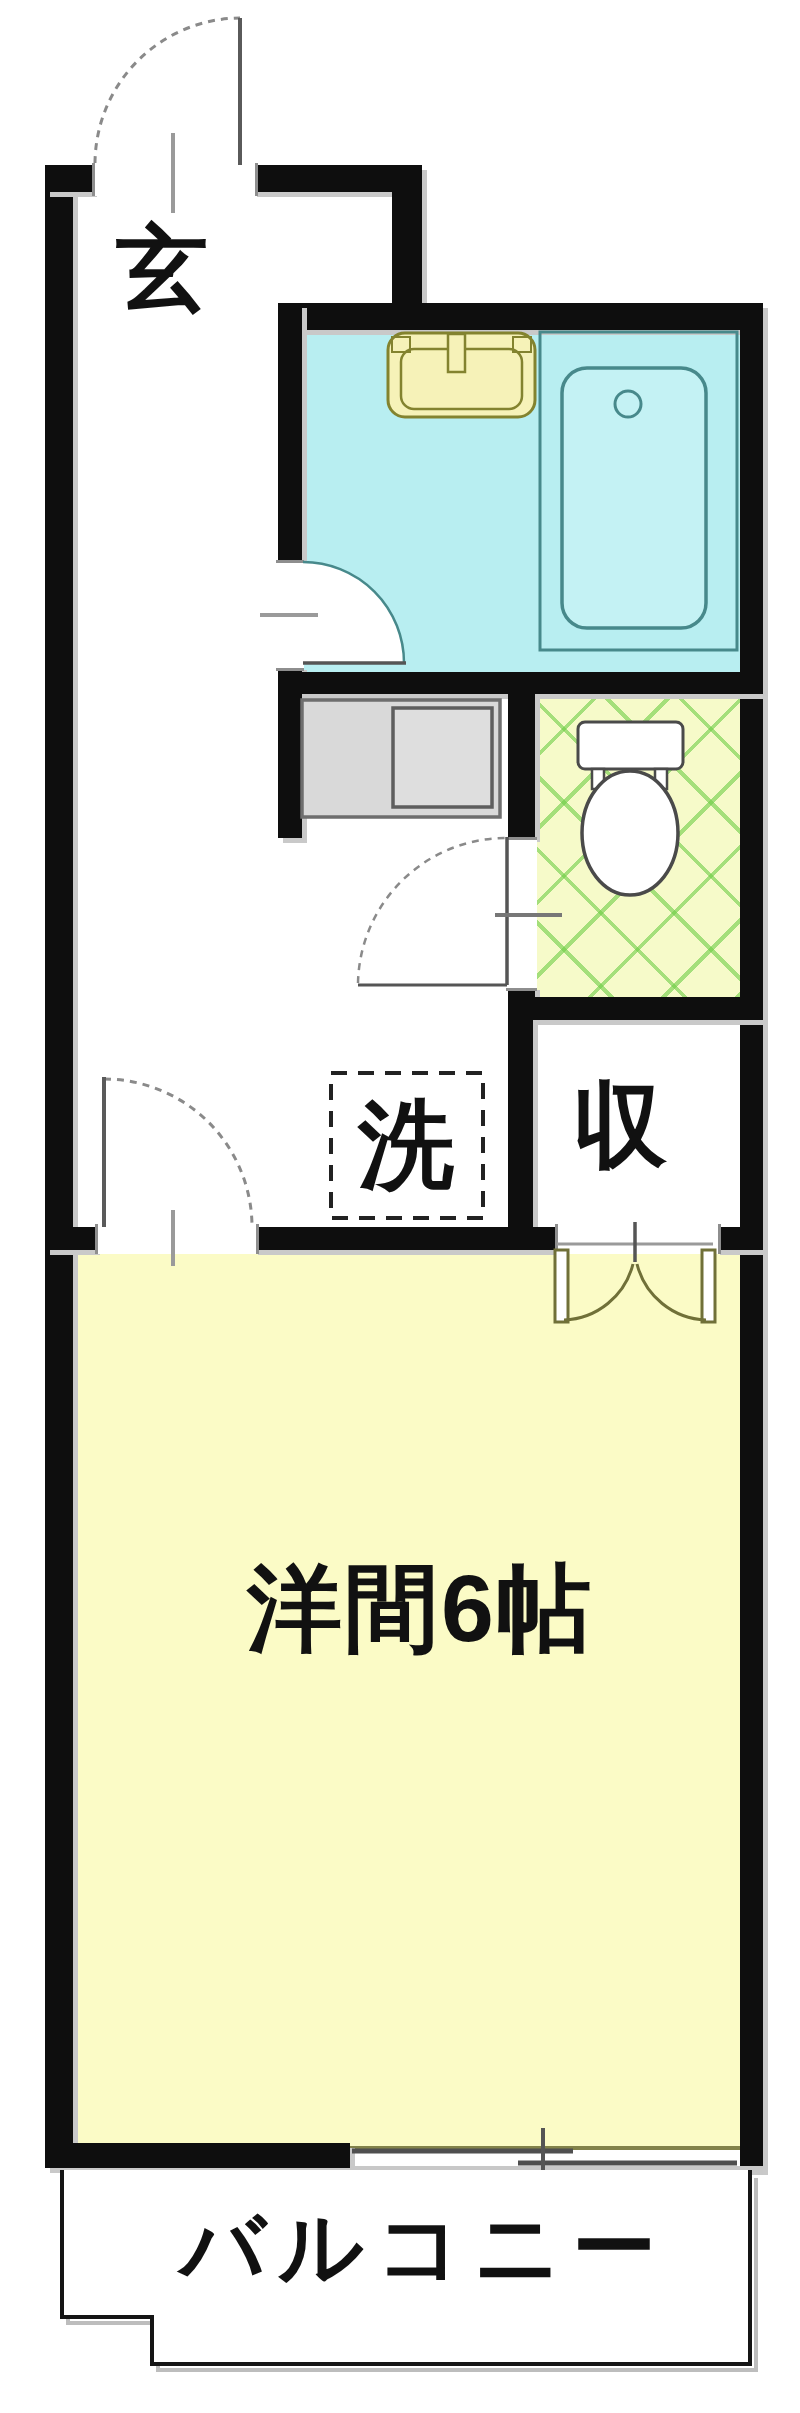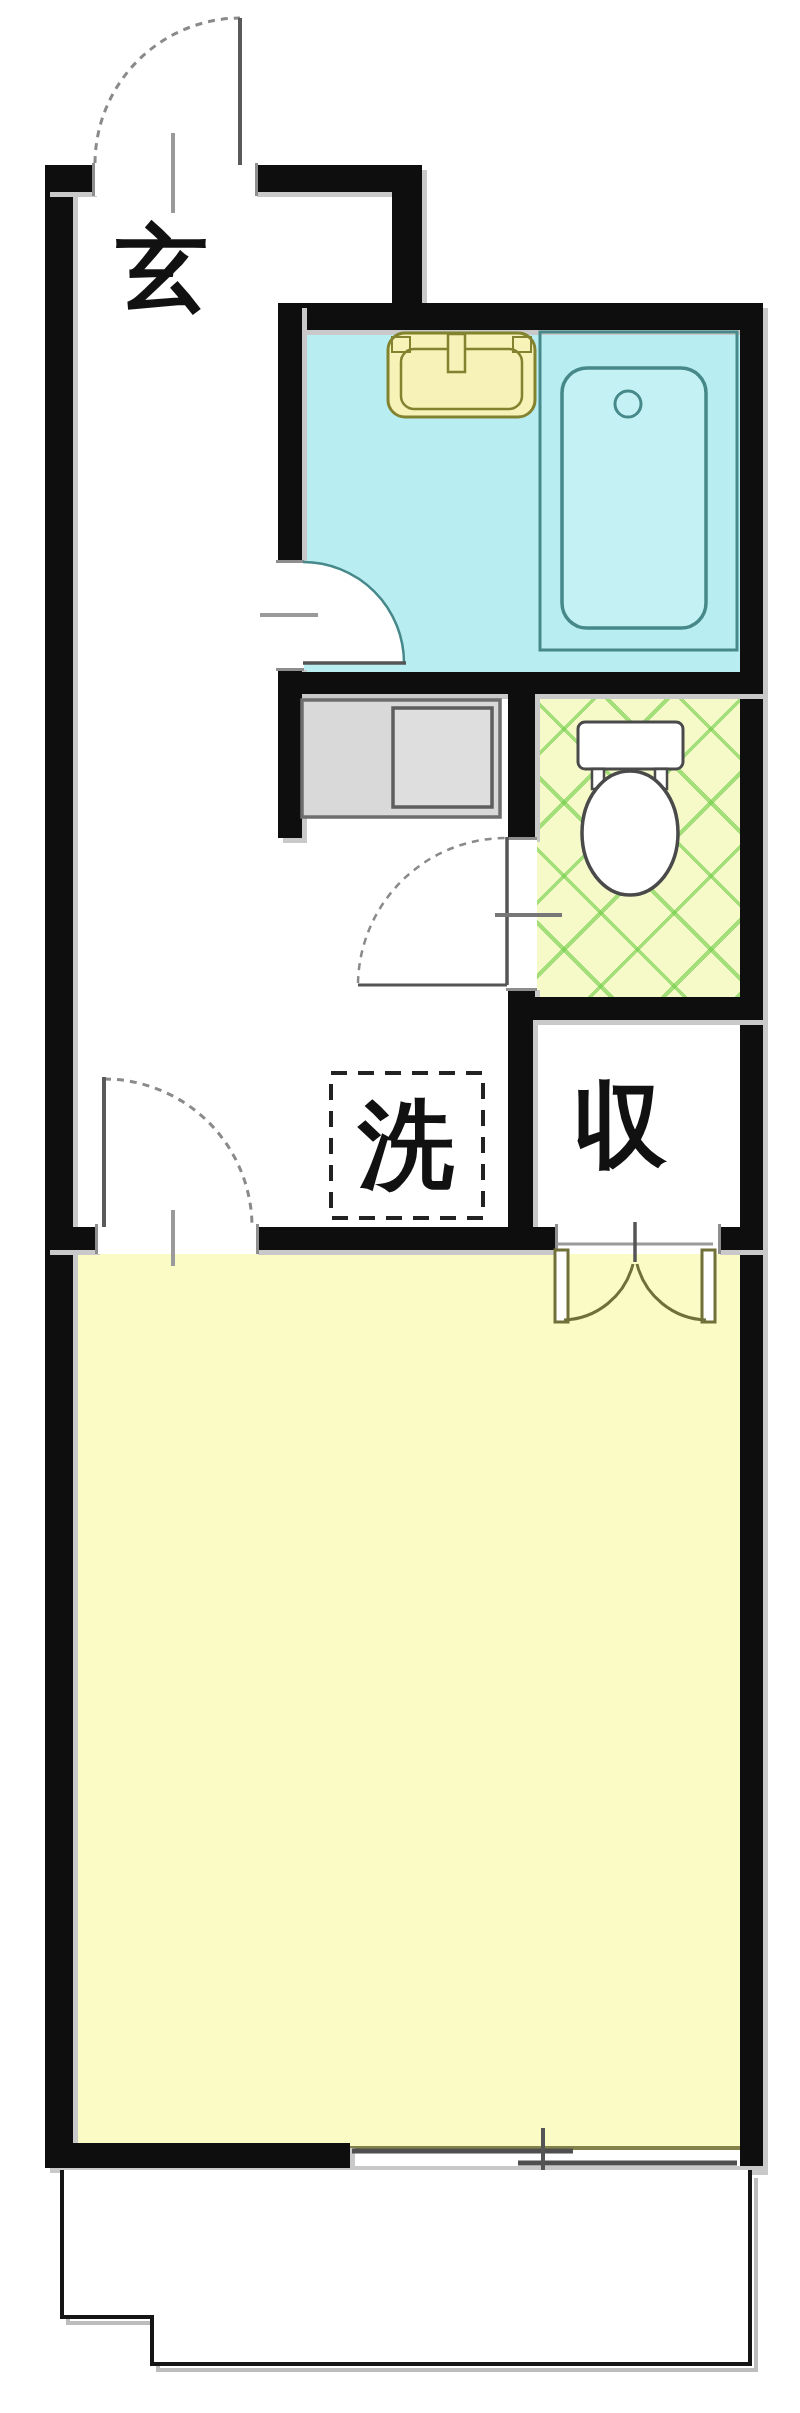--- a/index.html
+++ b/index.html
@@ -143,14 +143,16 @@
 
     <g>
       <path d="M 68 2178 V 2323 H 158 V 2370 H 756 V 2178" fill="none" stroke="#bdbdbd" stroke-width="4"></path>
       <path d="M 62 2170 V 2317 H 152 V 2364 H 750 V 2170" fill="#ffffff" stroke="var(--balcony-outline,#151515)" stroke-width="4"></path>
     </g>
   </svg>
 
   <div class="lbl lbl-genkan" style="left:163px;top:268px;">玄</div>
   <div class="lbl lbl-laundry" style="left:407px;top:1145px;">洗</div>
   <div class="lbl lbl-storage" style="left:621px;top:1126px;">収</div>
+  <div class="lbl lbl-room" style="left:420px;top:1608px;">洋間6帖</div>
+  <div class="lbl lbl-balcony" style="left:424px;top:2247px;">バルコニー</div>
 
 </div>
 
 </body></html>

